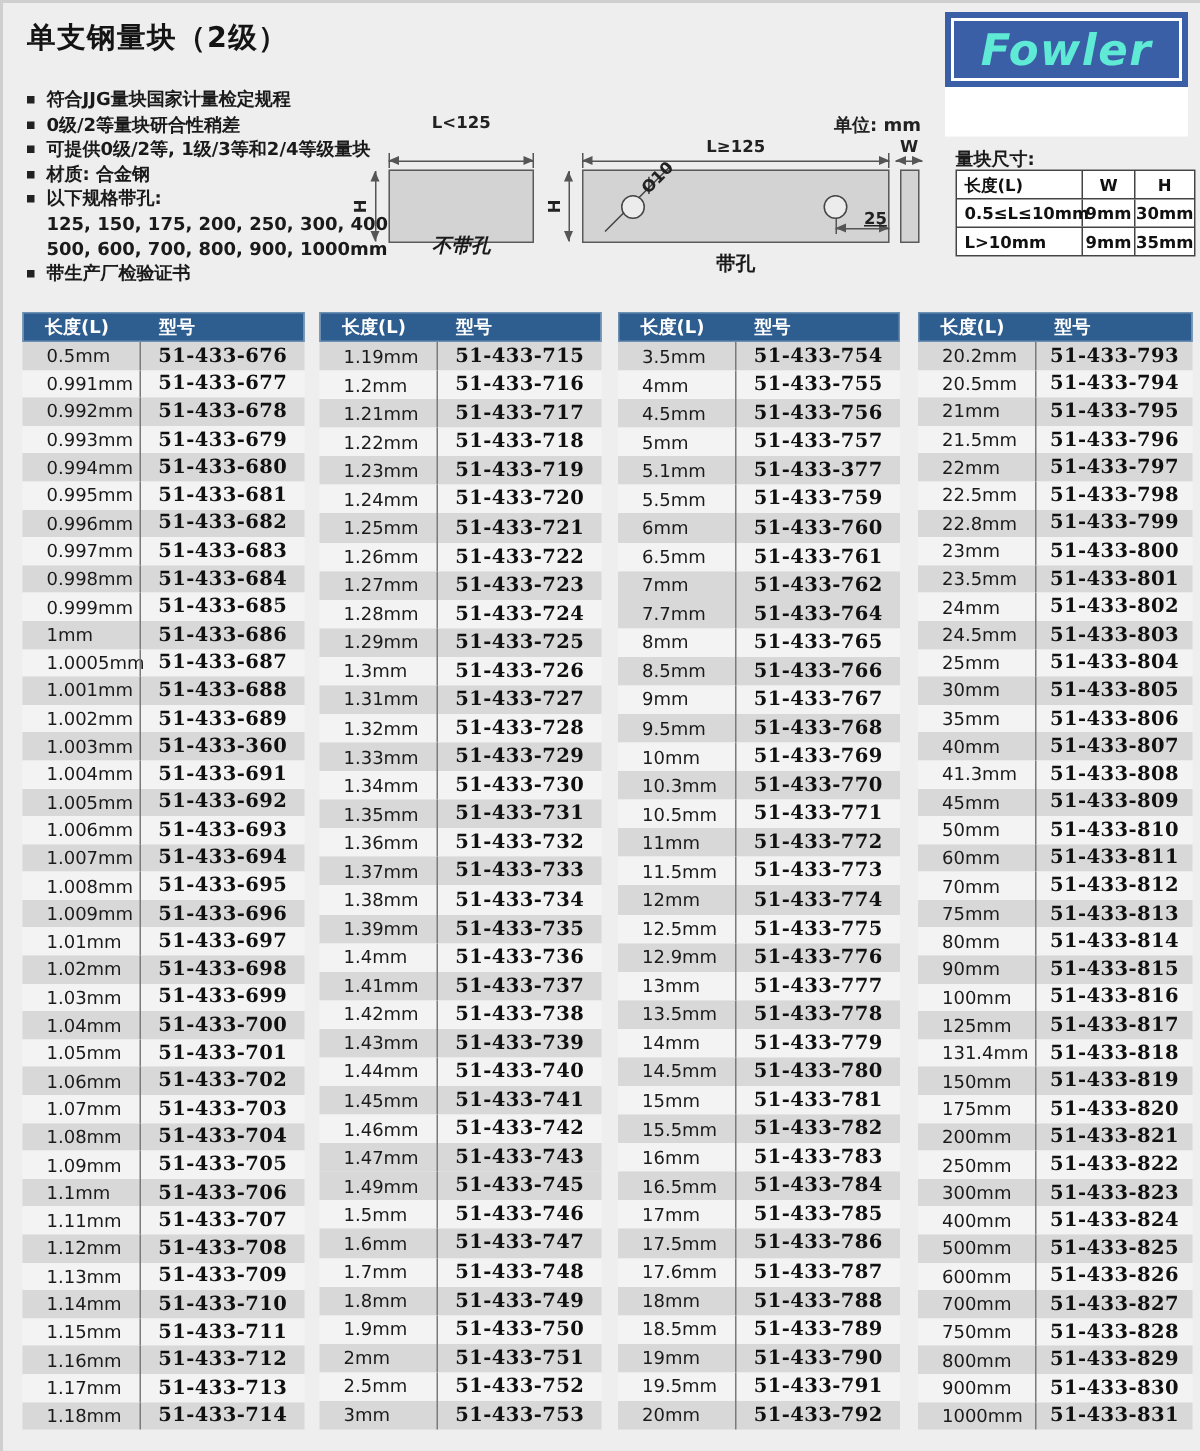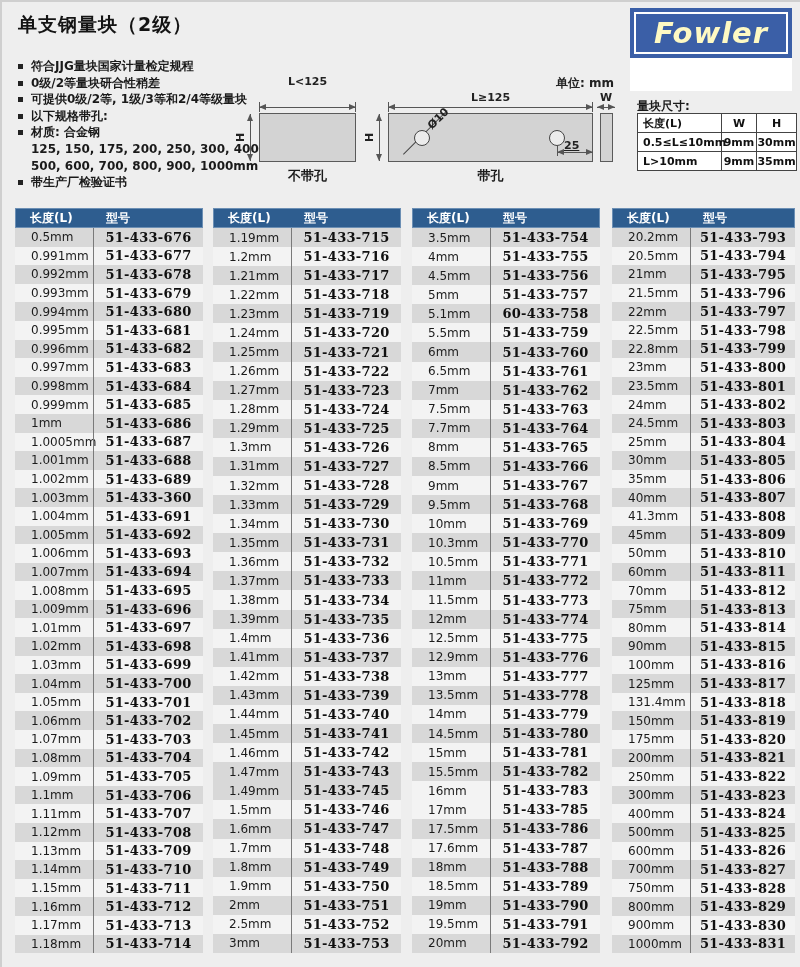--- a/index.html
+++ b/index.html
@@ -11,21 +11,21 @@
   }
   html,body{margin:0;padding:0;}
   body{font-family:"DejaVu Sans","Liberation Sans",sans-serif;background:#dcdcdc;}
   .page{position:relative;width:800px;height:967px;background:var(--page-bg);overflow:hidden;
         box-shadow:inset 2px 2px 0 #cfcfcf;}
   .title{position:absolute;left:18px;top:12px;font-size:19px;font-weight:800;color:#141414;letter-spacing:1px;margin:0;}
   
   .logo-wrap{position:absolute;left:630px;top:8px;width:162px;}
   .logo-box{position:relative;height:50px;background:var(--logo-bg);display:flex;align-items:center;justify-content:center;}
   .logo-box .inner{position:absolute;inset:4px;border:2px solid #fff;}
-  .logo-text{position:relative;color:#fef9c3;font-size:29px;font-weight:700;font-style:italic;letter-spacing:1px;line-height:1;}
+  .logo-text{position:relative;color:#5eead4;font-size:29px;font-weight:700;font-style:italic;letter-spacing:1px;line-height:1;}
   .logo-white{height:33px;background:#ffffff;}
   
   .features{position:absolute;left:18px;top:58px;margin:0;padding:0;list-style:none;width:330px;}
   .features li{display:flex;align-items:flex-start;line-height:16.6px;font-size:12px;font-weight:700;color:#1a1a1a;}
   .features li .sq{flex:0 0 auto;width:5px;height:5px;background:#222;margin:6px 8px 0 0;}
   .features li.cont{padding-left:13px;}
   
   .dimh{position:absolute;height:1px;background:#555;}
   .dimh:before,.dimh:after{content:"";position:absolute;top:-3px;width:0;height:0;border-top:3px solid transparent;border-bottom:3px solid transparent;}
   .dimh:before{left:0;border-right:7px solid #555;}
@@ -89,25 +89,25 @@
       <li>
         <span class="sq"></span>
         <span>0级/2等量块研合性稍差</span>
       </li>
       <li>
         <span class="sq"></span>
         <span>可提供0级/2等, 1级/3等和2/4等级量块</span>
       </li>
       <li>
         <span class="sq"></span>
-        <span>以下规格带孔:</span>
+        <span>材质: 合金钢</span>
       </li>
       <li>
         <span class="sq"></span>
-        <span>材质: 合金钢</span>
+        <span>以下规格带孔:</span>
       </li>
       <li class="cont">
         <span>125, 150, 175, 200, 250, 300, 400,</span>
       </li>
       <li class="cont">
         <span>500, 600, 700, 800, 900, 1000mm</span>
       </li>
       <li>
         <span class="sq"></span>
         <span>带生产厂检验证书</span>
@@ -117,38 +117,38 @@
   <div class="unit">单位: mm</div>
 
   <div>
     <div class="dlabel" style="left:259px;top:75px;width:97px;">L&lt;125</div>
     <div class="dimh" style="left:259px;top:107px;width:97px;"></div>
     <div class="tick" style="left:259px;top:102px;width:1px;height:10px;"></div>
     <div class="tick" style="left:355px;top:102px;width:1px;height:10px;"></div>
     <div class="blk" style="left:259px;top:113px;width:97px;height:49px;"></div>
     <div class="dimv" style="left:250px;top:114px;height:47px;"></div>
     <div class="dlabel rot90" style="left:236px;top:131px;">H</div>
-    <div class="caption" style="left:259px;top:167px;width:97px;">不带孔</div>
+    <div class="caption" style="left:259px;top:155px;width:97px;font-style:italic;">不带孔</div>
   </div>
 
   <div>
     <div class="dlabel" style="left:388px;top:91px;width:205px;">L≥125</div>
     <div class="dimh" style="left:388px;top:107px;width:205px;"></div>
     <div class="tick" style="left:388px;top:102px;width:1px;height:10px;"></div>
     <div class="tick" style="left:592px;top:102px;width:1px;height:10px;"></div>
     <div class="blk" style="left:388px;top:113px;width:205px;height:49px;"></div>
     <div class="dimv" style="left:379px;top:114px;height:47px;"></div>
     <div class="dlabel rot90" style="left:365px;top:131px;">H</div>
     <div class="leader" style="left:403px;top:154px;"></div>
     <div class="hole" style="left:414px;top:130px;"></div>
     <div class="dlabel rot" style="left:426px;top:112px;">Ø10</div>
     <div class="hole" style="left:549px;top:130px;"></div>
     <div class="tick" style="left:557px;top:146px;width:1px;height:10px;"></div>
     <div class="dimh" style="left:557px;top:152px;width:36px;"></div>
-    <div class="dlabel" style="left:564px;top:139px;text-decoration:underline;">25</div>
+    <div class="dlabel" style="left:576px;top:139px;text-decoration:underline;">25</div>
     <div class="caption" style="left:388px;top:167px;width:205px;">带孔</div>
   </div>
 
   <div>
     <div class="dlabel" style="left:598px;top:91px;width:16px;">W</div>
     <div class="dimh" style="left:597px;top:107px;width:18px;"></div>
     <div class="blk" style="left:600px;top:113px;width:13px;height:49px;"></div>
   </div>
 
   <div class="size-title">量块尺寸:</div>
@@ -507,42 +507,38 @@
         <div class="sprow odd">
           <span class="lcell">4.5mm</span>
           <span class="mcell">51-433-756</span>
         </div>
         <div class="sprow even">
           <span class="lcell">5mm</span>
           <span class="mcell">51-433-757</span>
         </div>
         <div class="sprow odd">
           <span class="lcell">5.1mm</span>
-          <span class="mcell">60-433-758</span>
+          <span class="mcell">51-433-377</span>
         </div>
         <div class="sprow even">
           <span class="lcell">5.5mm</span>
           <span class="mcell">51-433-759</span>
         </div>
         <div class="sprow odd">
           <span class="lcell">6mm</span>
           <span class="mcell">51-433-760</span>
         </div>
         <div class="sprow even">
           <span class="lcell">6.5mm</span>
           <span class="mcell">51-433-761</span>
         </div>
         <div class="sprow odd">
           <span class="lcell">7mm</span>
           <span class="mcell">51-433-762</span>
         </div>
-        <div class="sprow even">
-          <span class="lcell">7.5mm</span>
-          <span class="mcell">51-433-763</span>
-        </div>
         <div class="sprow odd">
           <span class="lcell">7.7mm</span>
           <span class="mcell">51-433-764</span>
         </div>
         <div class="sprow even">
           <span class="lcell">8mm</span>
           <span class="mcell">51-433-765</span>
         </div>
         <div class="sprow odd">
           <span class="lcell">8.5mm</span>
@@ -608,20 +604,24 @@
           <span class="lcell">15mm</span>
           <span class="mcell">51-433-781</span>
         </div>
         <div class="sprow odd">
           <span class="lcell">15.5mm</span>
           <span class="mcell">51-433-782</span>
         </div>
         <div class="sprow even">
           <span class="lcell">16mm</span>
           <span class="mcell">51-433-783</span>
+        </div>
+        <div class="sprow odd">
+          <span class="lcell">16.5mm</span>
+          <span class="mcell">51-433-784</span>
         </div>
         <div class="sprow even">
           <span class="lcell">17mm</span>
           <span class="mcell">51-433-785</span>
         </div>
         <div class="sprow odd">
           <span class="lcell">17.5mm</span>
           <span class="mcell">51-433-786</span>
         </div>
         <div class="sprow even">

